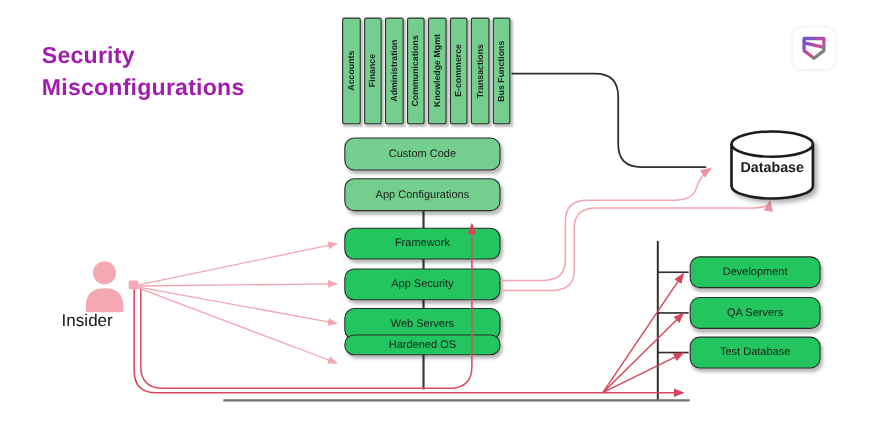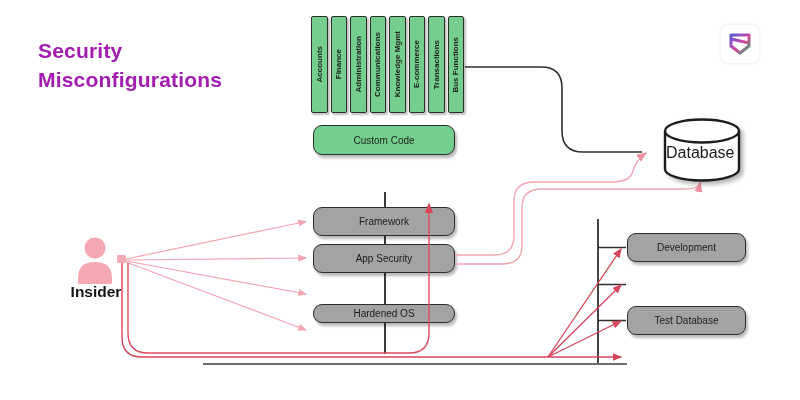--- a/index.html
+++ b/index.html
@@ -12,26 +12,26 @@
   
   .bars{left:311px;top:16px;display:flex;gap:3px;}
   .bar{width:16.5px;height:97px;background:#74cf8e;border:1.4px solid #2d2d2d;border-radius:2px;
        box-shadow:1.5px 2px 2px rgba(0,0,0,.25);display:flex;align-items:center;justify-content:center;box-sizing:border-box;}
   .bar span{writing-mode:vertical-rl;transform:rotate(180deg);font-size:8px;font-weight:600;color:#1d1d1d;white-space:nowrap;}
   
   .node{border:1.6px solid #2d2d2d;border-radius:9px;display:flex;align-items:center;justify-content:center;
         font-size:10px;font-weight:500;color:#1b1b1b;box-sizing:border-box;
         box-shadow:2px 3px 3px rgba(0,0,0,.28);}
   .green{background:#74cf8e;}
-  .pink{background:#a3a3a3;text-align:center;}
+  .pink{background:#22c55e;text-align:center;}
   .stackbox{left:313px;width:142px;height:30px;}
   .envbox{left:627px;width:119px;height:29px;}
   
-  .insider-label{left:56px;top:283px;width:80px;text-align:center;font-size:15.5px;font-weight:700;color:#141414;}
-  .db-label{left:666px;top:144px;width:56px;text-align:center;font-size:16px;font-weight:400;color:#1b1b1b;}
+  .insider-label{left:56px;top:283px;width:80px;text-align:left;font-size:15.5px;font-weight:400;color:#141414;}
+  .db-label{left:666px;top:144px;width:72px;text-align:center;font-size:13px;font-weight:700;color:#1b1b1b;}
   .logo-card{left:721px;top:25px;width:38px;height:38px;background:#fff;border-radius:9px;
              box-shadow:0 0 4px rgba(0,0,0,.10);display:flex;align-items:center;justify-content:center;}
 </style>
 </head>
 <body>
 
 <div id="stage">
 
   <svg class="layer" width="800" height="400">
 
@@ -86,32 +86,41 @@
         <span>Transactions</span>
       </div>
     <div class="bar">
         <span>Bus Functions</span>
       </div>
   </div>
 
   <div class="abs node green stackbox" style="top:125px">
       <span>Custom Code</span>
     </div>
+  <div class="abs node green stackbox" style="top:162px">
+      <span>App Configurations</span>
+    </div>
   <div class="abs node pink stackbox" style="top:207px;height:29px">
       <span>Framework</span>
     </div>
   <div class="abs node pink stackbox" style="top:244px;height:29px">
       <span>App Security</span>
+    </div>
+  <div class="abs node pink stackbox" style="top:280px;height:29px">
+      <span>Web Servers</span>
     </div>
   <div class="abs node pink stackbox" style="top:304px;height:19px">
       <span>Hardened OS</span>
     </div>
 
   <div class="abs node pink envbox" style="top:233px">
       <span>Development</span>
+    </div>
+  <div class="abs node pink envbox" style="top:270px">
+      <span>QA Servers</span>
     </div>
   <div class="abs node pink envbox" style="top:306px">
       <span>Test Database</span>
     </div>
 
   <div class="abs" style="left:74px;top:236px">
     <svg width="42" height="48" viewBox="0 0 42 48">
       <circle cx="21" cy="12" r="10.5" fill="#f6a8b2"></circle>
       <path d="M4,47 L4,42 Q4,26 21,26 Q38,26 38,42 L38,47 Q38,48 36,48 L6,48 Q4,48 4,47 Z" fill="#f6a8b2"></path>
     </svg>

